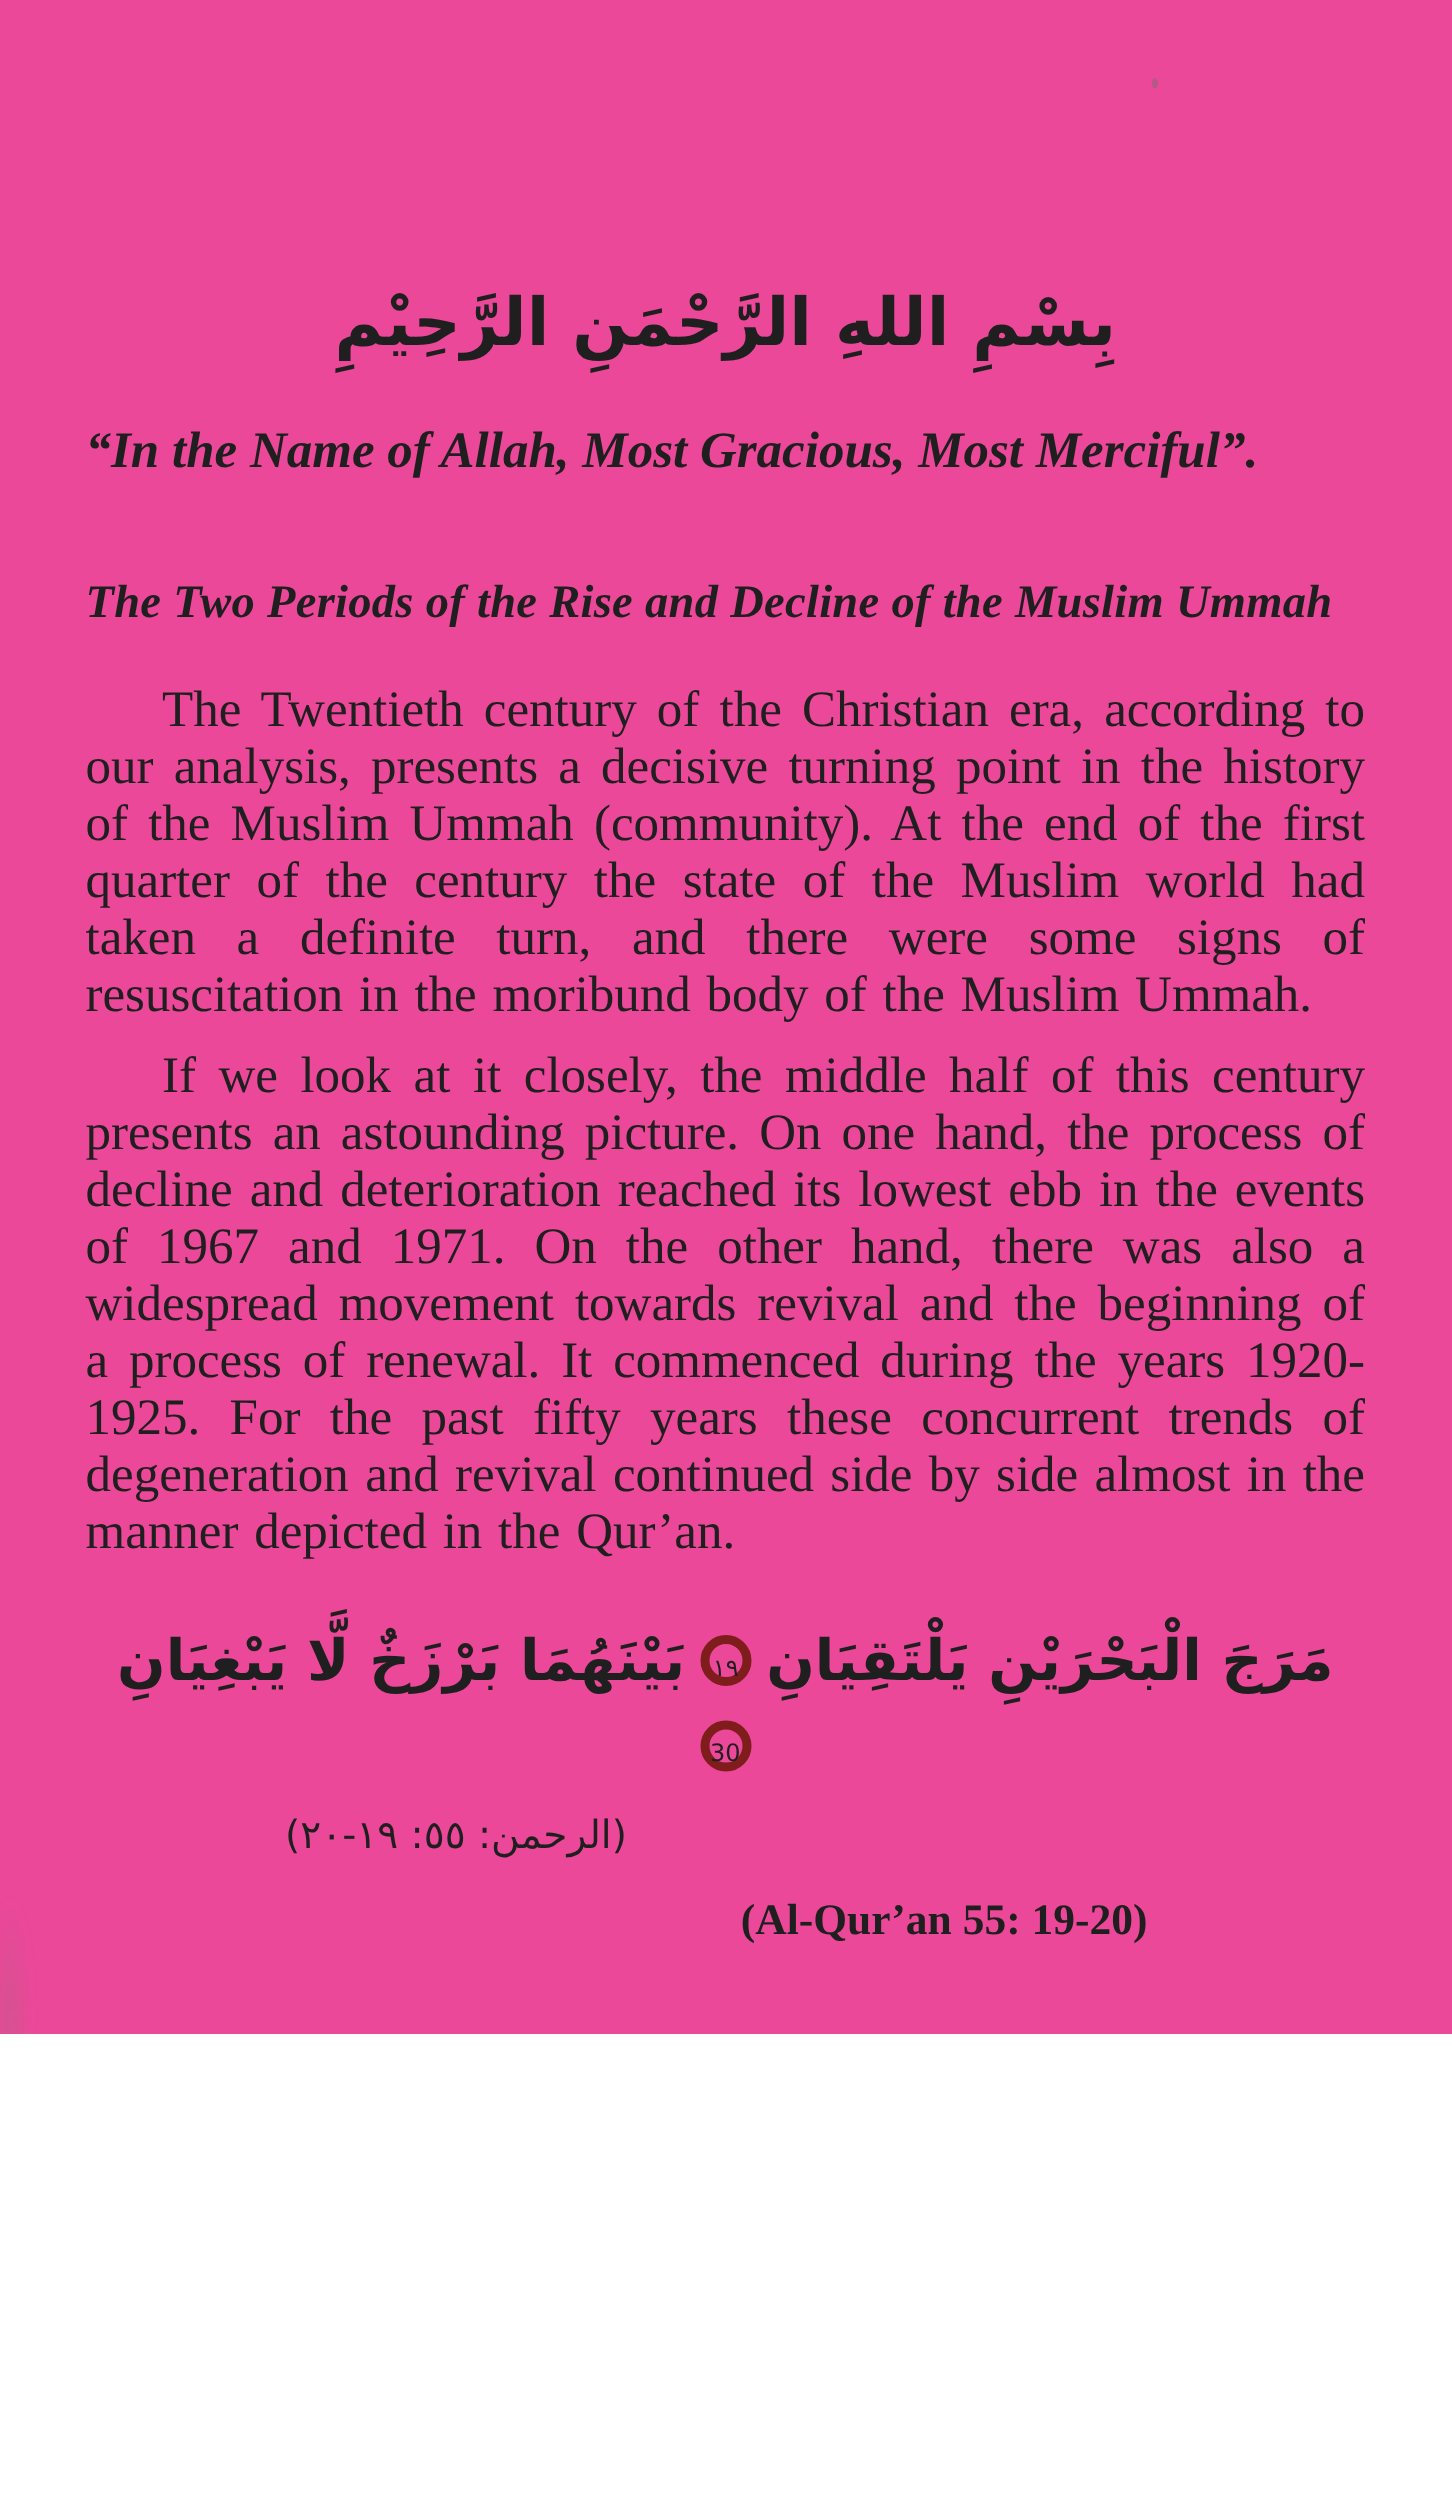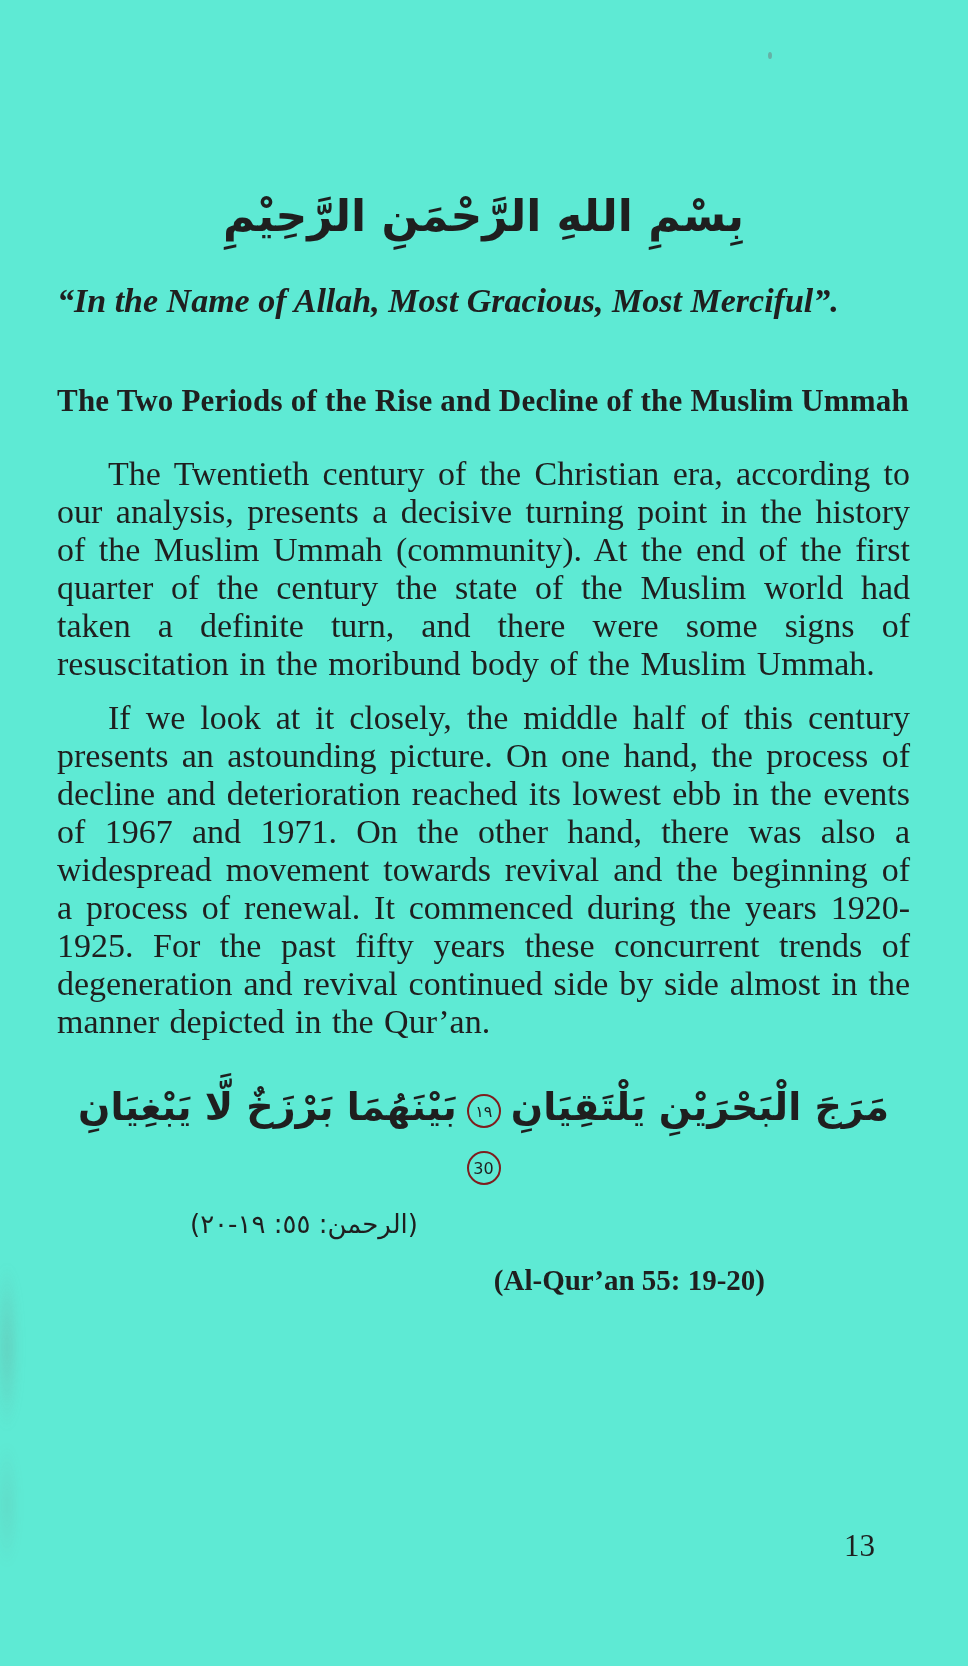--- a/index.html
+++ b/index.html
@@ -3,23 +3,23 @@
 <meta charset="utf-8">
 <style>
   html, body {
     margin: 0;
     padding: 0;
     background: #ffffff;
   }
   .page {
     position: relative;
     width: 968px;
-    height: 1666px;
+    height: 1356px;
     box-sizing: border-box;
-    background: #5eead4;
+    background: #ec4899;
     padding: 175px 58px 0 57px;
     color: #1f1f1f;
     font-family: "Liberation Serif", serif;
     overflow: hidden;
   }
   .bismillah {
     direction: rtl;
     text-align: center;
     font-family: "DejaVu Sans", sans-serif;
     font-size: 44px;
@@ -34,20 +34,21 @@
     font-weight: bold;
     margin: 0 0 62px 0;
   }
   .heading {
     font-size: 31px;
     font-weight: bold;
     line-height: 37px;
     text-align: justify;
     letter-spacing: 0.2px;
     margin: 0 0 36px 0;
+    font-style: italic;
   }
   .body-para {
     font-size: 34px;
     line-height: 38px;
     text-align: justify;
     text-indent: 51px;
     word-spacing: 2px;
     margin: 0 0 16px 0;
   }
   .verse {
@@ -56,21 +57,21 @@
     font-family: "DejaVu Sans", sans-serif;
     font-size: 38px;
     font-weight: bold;
     margin: 38px 0 16px 0;
     line-height: 1.5;
   }
   .ayah-marker {
     display: inline-block;
     width: 34px;
     height: 34px;
-    border: 2px solid #7f1d1d;
+    border: 6px solid #7f1d1d;
     border-radius: 50%;
     font-size: 16px;
     font-weight: normal;
     line-height: 32px;
     vertical-align: 3px;
     margin: 0 10px;
     box-sizing: border-box;
   }
   .verse-citation {
     direction: rtl;

